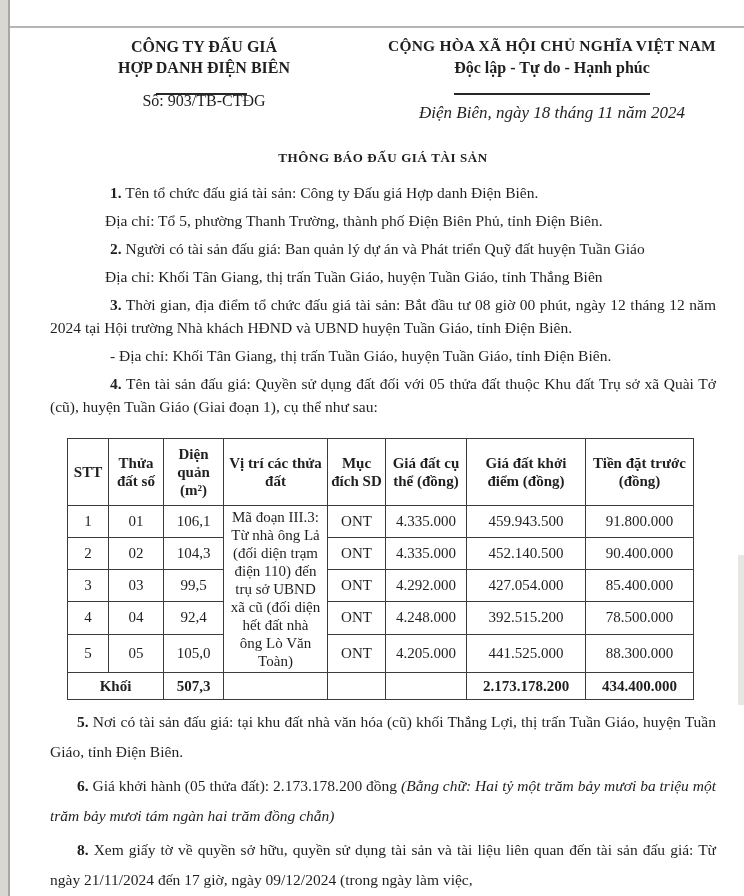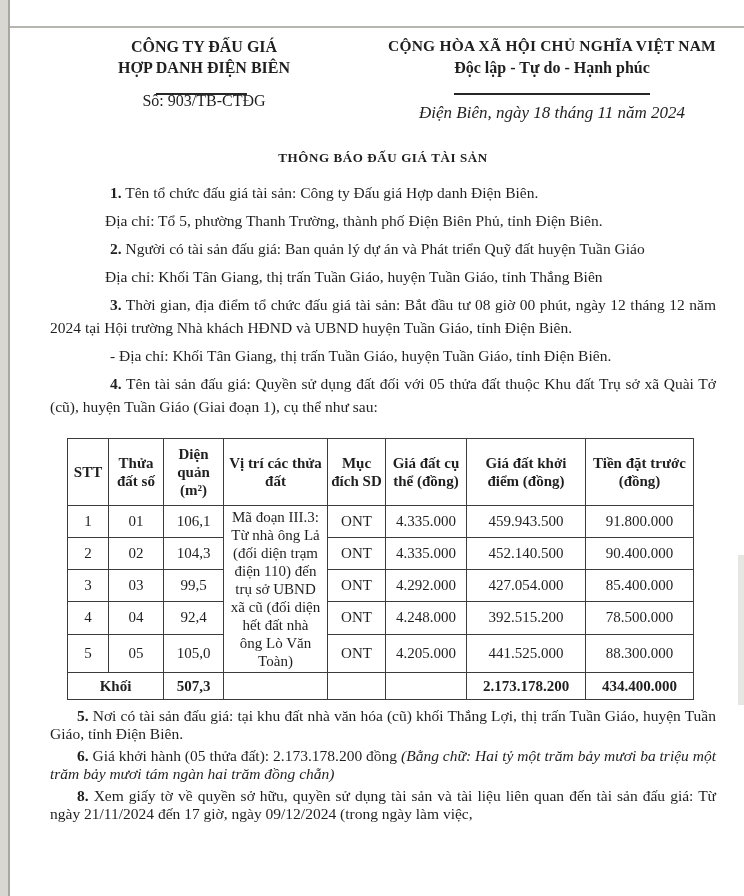--- a/index.html
+++ b/index.html
@@ -28,21 +28,21 @@
   .nat2{font-weight:bold;font-size:16px;line-height:24px;}
   .nat2 .motto-inner{display:inline-block;border-bottom:2px solid #262626;padding-bottom:13px;}
   .pdate{font-style:italic;font-size:17px;margin-top:8px;}
 
   
   .content{position:absolute;top:146px;left:50px;width:666px;}
   .doc-title{font-weight:bold;font-size:13px;letter-spacing:0.6px;text-align:center;margin:0 0 11px 0;line-height:24px;}
   .para{font-size:15.5px;line-height:23px;text-align:justify;margin:0 0 5px 0;}
   .ind{text-indent:60px;}
   .addr{text-indent:55px;}
-  .sec-bottom{font-size:15.5px;line-height:18px;text-align:justify;margin:0 0 4px 0;text-indent:27px;}
+  .sec-bottom{font-size:15.5px;line-height:30px;text-align:justify;margin:0 0 4px 0;text-indent:27px;}
   .num{font-weight:bold;}
   .b{font-weight:normal;}
   .i{font-style:italic;}
 
   
   table.land{border-collapse:collapse;table-layout:fixed;width:626px;margin:20px 0 7px 17px;}
   table.land th,table.land td{border:1px solid #3c3c3c;vertical-align:middle;text-align:center;padding:2px 3px;box-sizing:border-box;}
   table.land th{font-weight:bold;font-size:15px;line-height:18px;padding:6px 2px;}
   table.land td{font-size:15px;}
   tr.r td{height:31px;}

